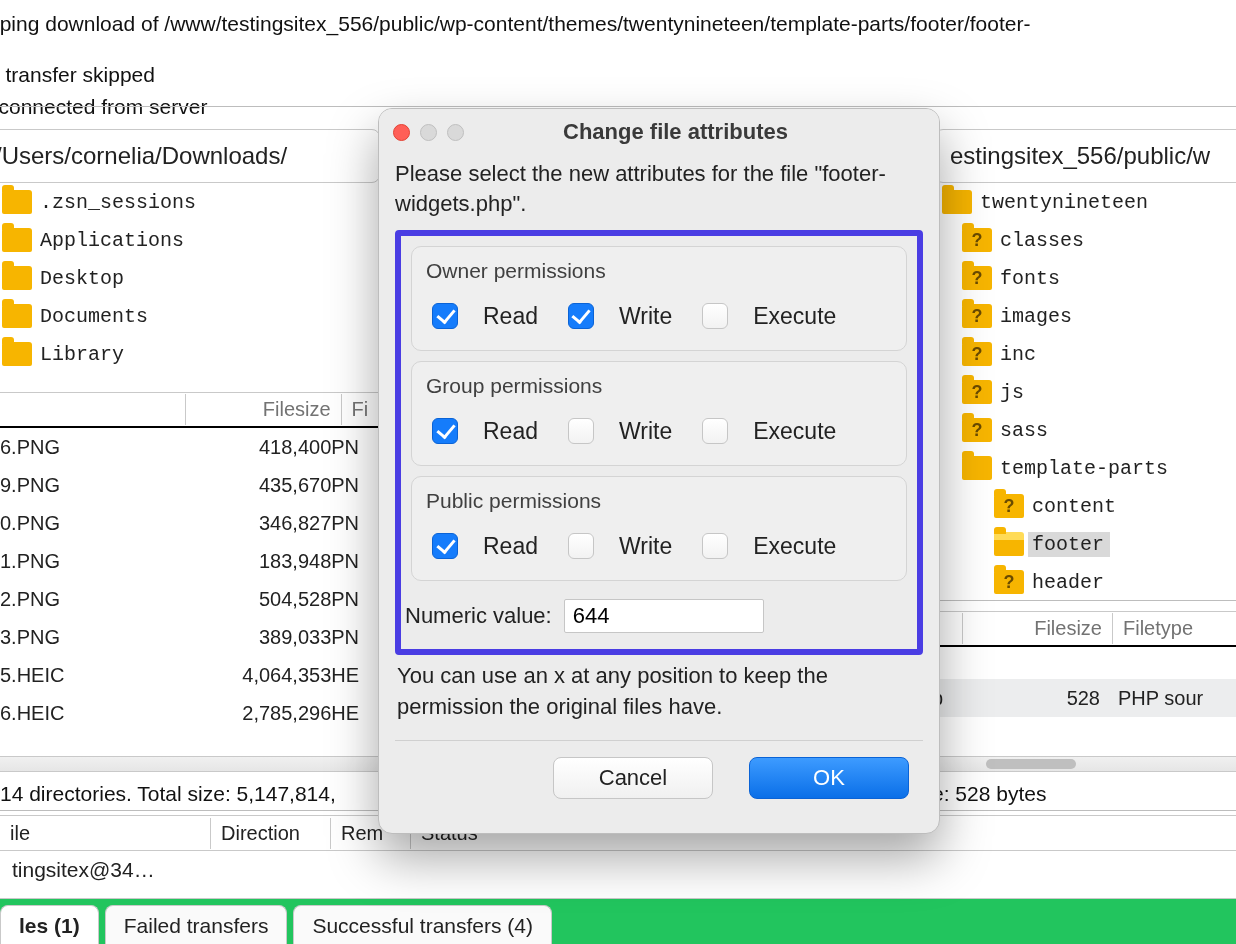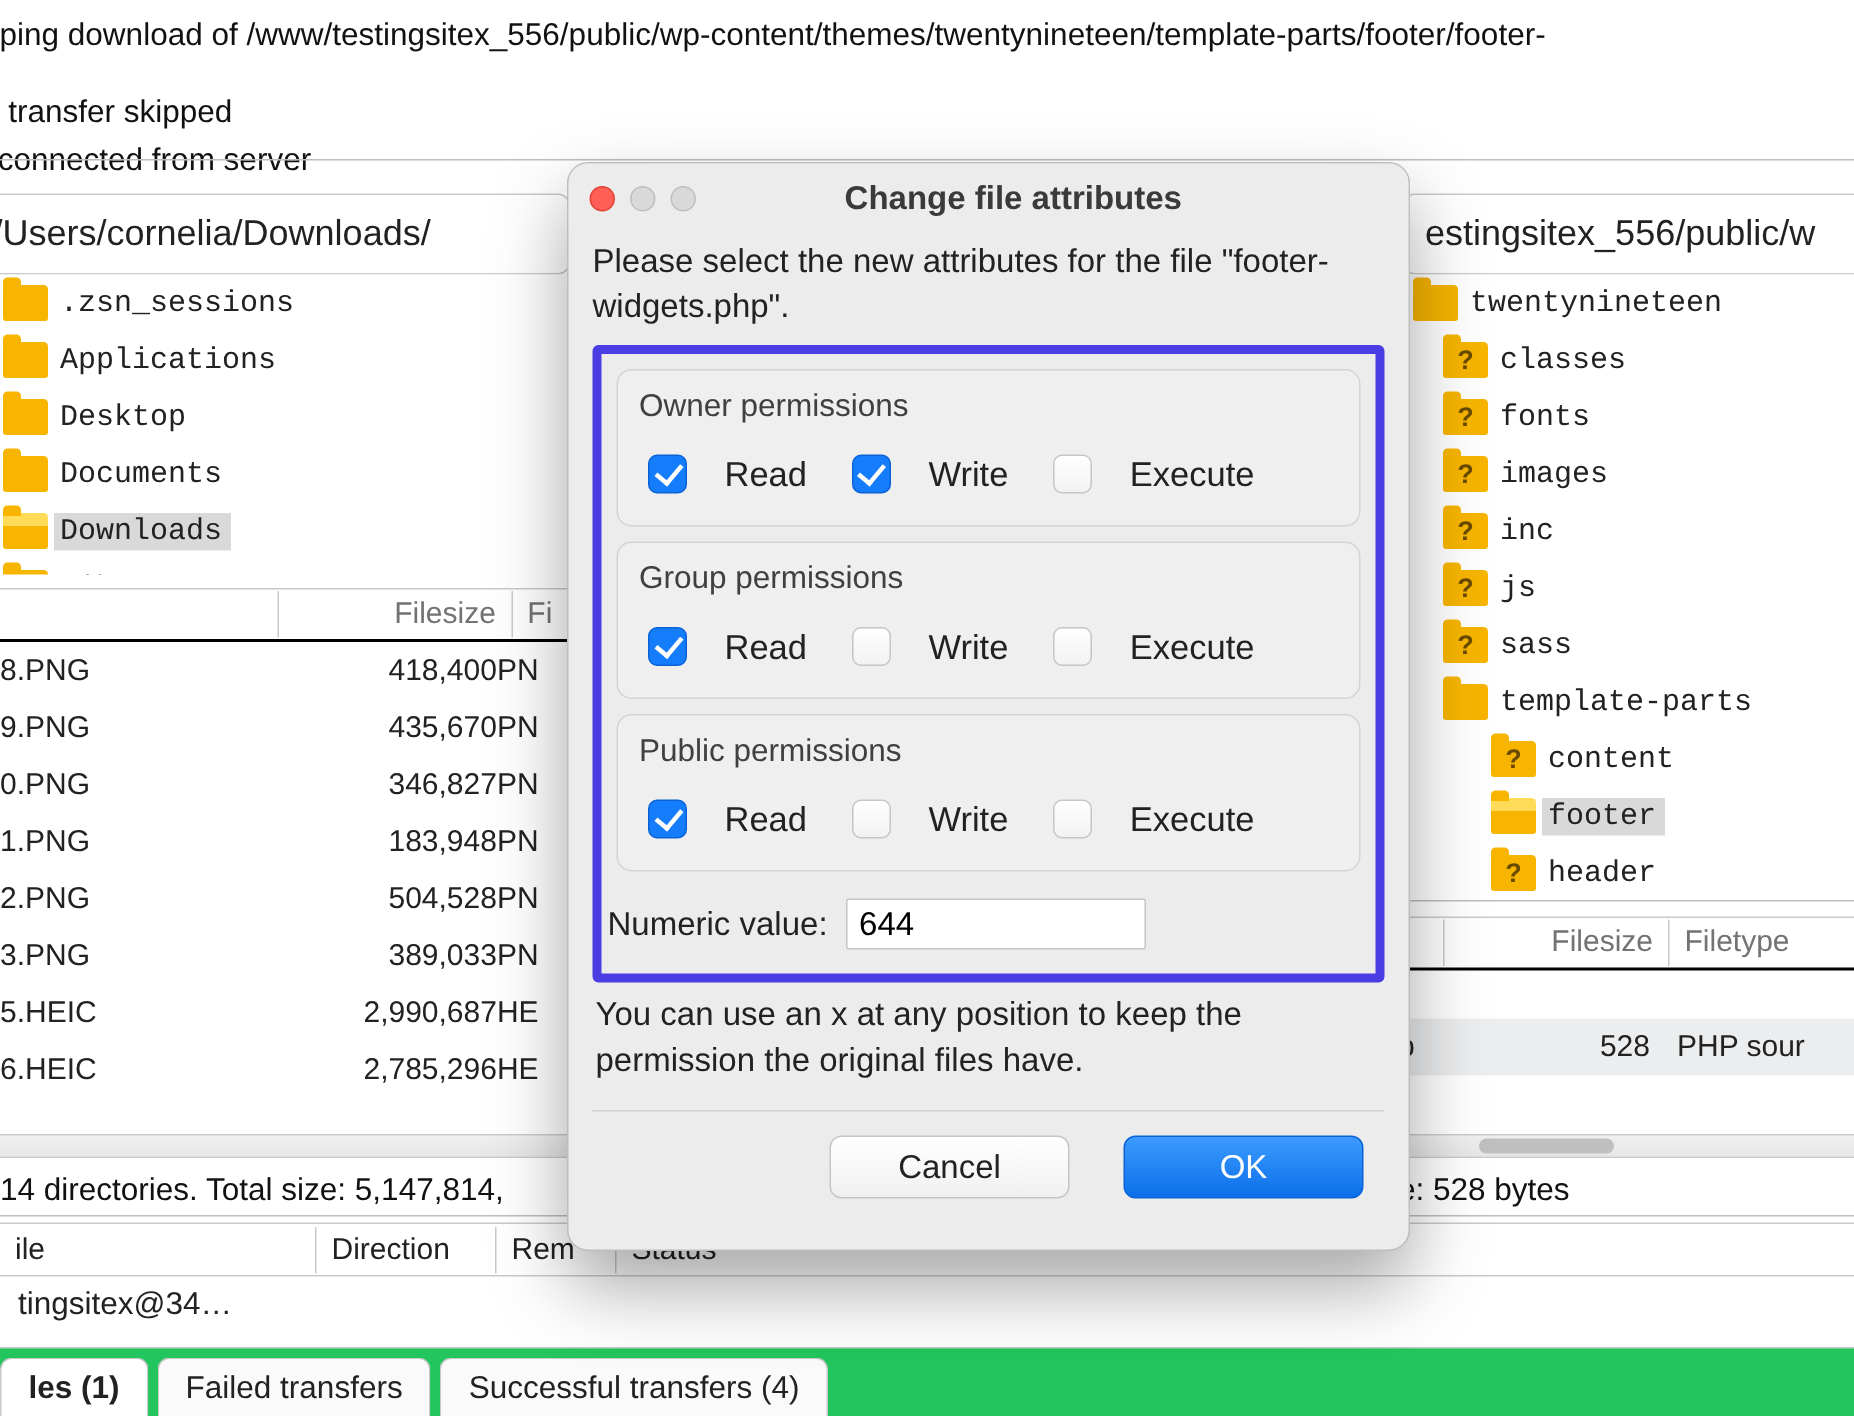--- a/index.html
+++ b/index.html
@@ -324,24 +324,20 @@
       <span class="label">Applications</span>
     </div>
     <div class="row">
       <span class="folder-icon"></span>
       <span class="label">Desktop</span>
     </div>
     <div class="row">
       <span class="folder-icon"></span>
       <span class="label">Documents</span>
     </div>
-    <div class="row sel">
-      <span class="folder-open-icon"></span>
-      <span class="label">Downloads</span>
-    </div>
     <div class="row">
       <span class="folder-icon"></span>
       <span class="label">Library</span>
     </div>
   </div>
 
 <div id="remote-tree" class="pane">
     <div class="row lvl0">
       <span class="folder-icon"></span>
       <span class="label">twentynineteen</span>
@@ -406,21 +402,21 @@
 
 <div class="rule" style="top:600px; left:932px; right:auto; width:320px;"></div>
 
 <div id="local-head" class="grid-head">
   <span class="col c1"></span>
   <span class="col c2">Filesize</span>
   <span class="col c3">Fi</span>
 </div>
 <div id="local-body" class="grid-body">
     <div class="grow">
-      <span class="g1">8.PNG</span>
+      <span class="g1">6.PNG</span>
       <span class="g2">418,400</span>
       <span class="g3">PN</span>
     </div>
     <div class="grow">
       <span class="g1">9.PNG</span>
       <span class="g2">435,670</span>
       <span class="g3">PN</span>
     </div>
     <div class="grow">
       <span class="g1">0.PNG</span>
@@ -437,21 +433,21 @@
       <span class="g2">504,528</span>
       <span class="g3">PN</span>
     </div>
     <div class="grow">
       <span class="g1">3.PNG</span>
       <span class="g2">389,033</span>
       <span class="g3">PN</span>
     </div>
     <div class="grow">
       <span class="g1">5.HEIC</span>
-      <span class="g2">2,990,687</span>
+      <span class="g2">4,064,353</span>
       <span class="g3">HE</span>
     </div>
     <div class="grow">
       <span class="g1">6.HEIC</span>
       <span class="g2">2,785,296</span>
       <span class="g3">HE</span>
     </div>
   </div>
 
 <div id="remote-head" class="grid-head">

